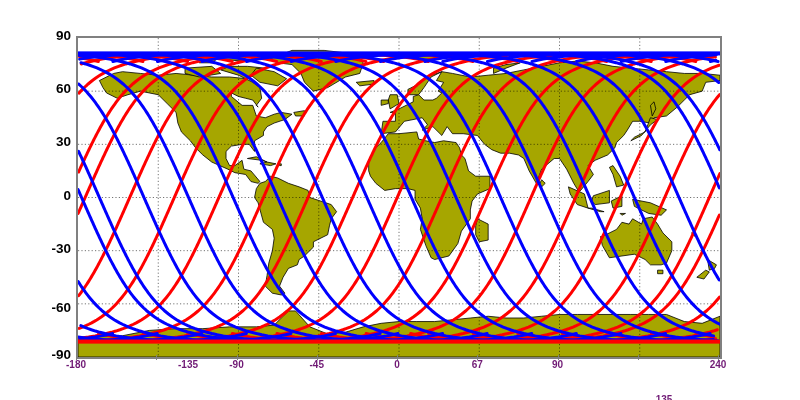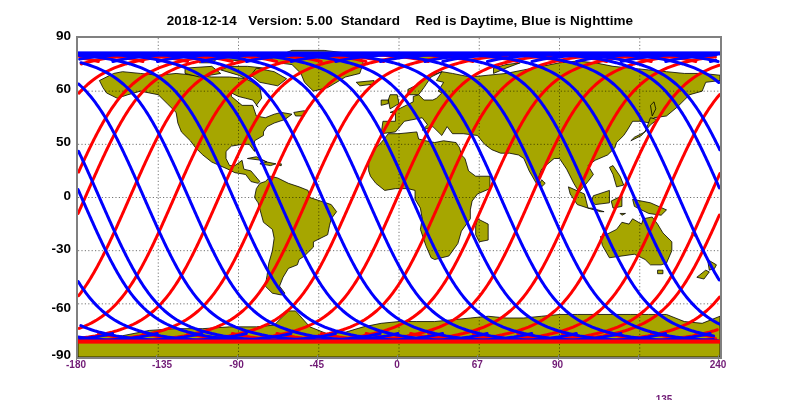--- a/index.html
+++ b/index.html
@@ -90,21 +90,20 @@
     height: 5px;
     background: #808080;
     top: 355px;
   }
 </style>
 </head>
 <body>
 
 <div id="root">
 
-  <div id="chart-title">2018-12-14   Version: 5.00  Standard    Red is Daytime, Blue is Nighttime</div>
 
   <div id="plot-frame">
     <div id="plot-inner">
       <svg width="642" height="319" viewBox="0 0 360 180" preserveAspectRatio="none">
         <g id="land-layer">
             <polygon points="0.00,180.00 360.00,180.00 360.00,157.00 350.00,161.00 340.00,160.00 330.00,156.00 320.00,156.00 310.00,156.00 300.00,156.00 290.00,156.00 280.00,156.00 270.00,156.00 260.00,157.00 250.00,158.00 240.00,158.00 230.00,157.00 220.00,158.00 210.00,159.00 200.00,160.00 190.00,160.00 180.00,160.00 170.00,161.00 160.00,163.00 150.00,166.00 140.00,167.00 130.00,163.00 122.00,154.00 118.00,154.00 115.00,157.00 110.00,162.00 100.00,163.00 85.00,163.00 70.00,164.00 55.00,164.00 40.00,165.00 25.00,168.00 15.00,168.00 5.00,169.00 0.00,169.00" fill="#A6A600" stroke="#000000" stroke-width="0.45" stroke-linejoin="round"></polygon>
             <polygon points="107.00,12.00 120.00,7.00 138.00,7.00 155.00,9.00 160.00,14.00 158.00,20.00 150.00,22.00 140.00,28.00 132.00,30.00 127.00,25.00 125.00,20.00 120.00,15.00 112.00,14.00 107.00,12.00" fill="#A6A600" stroke="#000000" stroke-width="0.45" stroke-linejoin="round"></polygon>
             <polygon points="12.00,24.00 20.00,20.00 25.00,19.00 35.00,20.00 45.00,21.00 55.00,20.00 65.00,21.00 75.00,22.00 85.00,22.00 95.00,23.00 100.00,20.00 105.00,17.00 95.00,16.00 85.00,16.00 80.00,18.00 90.00,21.00 98.00,25.00 102.00,28.00 103.00,34.00 100.00,38.00 101.00,39.00 98.00,35.00 94.00,34.00 90.00,33.00 86.00,31.00 86.00,33.00 92.00,38.00 98.00,38.00 100.00,44.00 105.00,45.00 110.00,43.00 114.00,42.00 120.00,43.00 116.00,46.00 110.00,48.00 106.00,50.00 104.00,53.00 104.00,55.00 99.00,58.00 99.00,64.00 96.00,60.00 92.00,60.00 86.00,61.00 83.00,64.00 83.00,68.00 85.00,72.00 88.00,72.00 92.00,69.00 93.00,74.00 97.00,75.00 102.00,81.00 101.00,82.00 97.00,81.00 94.00,77.00 88.00,76.00 84.00,74.00 75.00,70.00 70.00,66.00 66.00,62.00 63.00,58.00 58.00,53.00 56.00,48.00 55.00,42.00 50.00,37.00 45.00,32.00 35.00,30.00 28.00,32.00 22.00,34.00 16.00,31.00 14.00,28.00 12.00,24.00" fill="#A6A600" stroke="#000000" stroke-width="0.45" stroke-linejoin="round"></polygon>
             <polygon points="100.00,17.00 110.00,19.00 117.00,23.00 112.00,27.00 102.00,25.00 97.00,21.00 100.00,17.00" fill="#A6A600" stroke="#000000" stroke-width="0.45" stroke-linejoin="round"></polygon>
             <polygon points="60.00,17.00 75.00,16.00 80.00,20.00 68.00,22.00 60.00,20.00 60.00,17.00" fill="#A6A600" stroke="#000000" stroke-width="0.45" stroke-linejoin="round"></polygon>
@@ -216,30 +215,30 @@
             <rect x="0" width="360" y="7.5500000000000025" height="2.3" fill="#0000FF"></rect>
             <rect x="0" width="360" y="170.15" height="2.3" fill="#FF0000"></rect>
           </g>
       </svg>
     </div>
   </div>
 
   <div id="ytick-layer">
       <div class="ytick-label" style="top: 29px;">90</div>
       <div class="ytick-label" style="top: 82.1667px; margin-left: 25px;">60</div>
-      <div class="ytick-label" style="top: 135.333px;">50</div>
+      <div class="ytick-label" style="top: 135.333px;">30</div>
       <div class="ytick-label" style="top: 188.5px;">0</div>
       <div class="ytick-label" style="top: 241.667px; margin-left: 31px;">-30</div>
       <div class="ytick-label" style="top: 294.833px; margin-top: 6px;">-60</div>
       <div class="ytick-label" style="top: 348px;">-90</div>
     </div>
   <div id="xtick-layer">
       <div class="xtick-label" style="left: 46px; width: 60px;">-180</div>
       <div class="xtick-mark" style="left: 76px;"></div>
-      <div class="xtick-label" style="left: 132px; width: 60px;">-135</div>
+      <div class="xtick-label" style="left: 138px; width: 60px; text-align: right;">-135</div>
       <div class="xtick-mark" style="left: 156.25px;"></div>
       <div class="xtick-label" style="left: 206.5px; width: 60px;">-90</div>
       <div class="xtick-mark" style="left: 236.5px;"></div>
       <div class="xtick-label" style="left: 286.75px; width: 60px;">-45</div>
       <div class="xtick-mark" style="left: 316.75px;"></div>
       <div class="xtick-label" style="left: 367px; width: 60px;">0</div>
       <div class="xtick-mark" style="left: 397px;"></div>
       <div class="xtick-label" style="left: 447.25px; width: 60px;">67</div>
       <div class="xtick-mark" style="left: 477.25px;"></div>
       <div class="xtick-label" style="left: 527.5px; width: 60px;">90</div>

